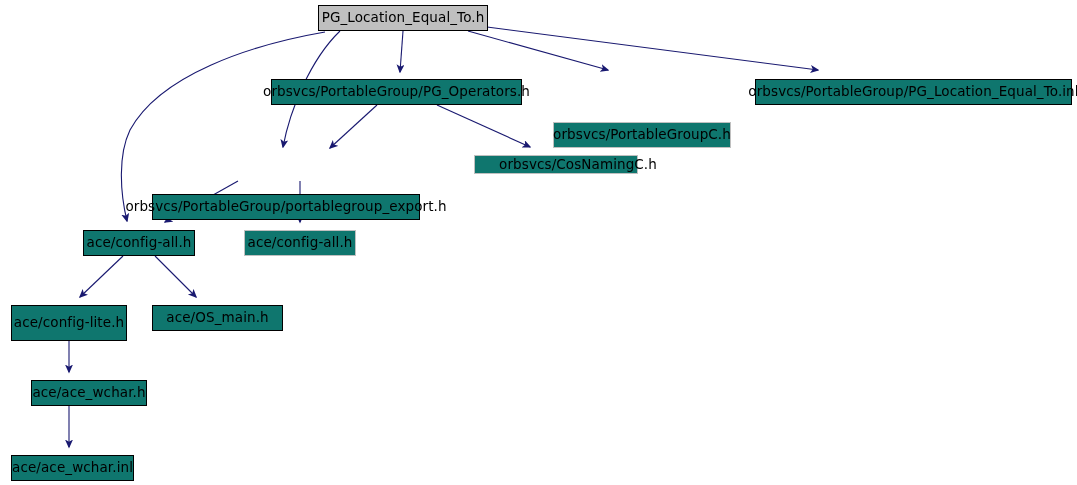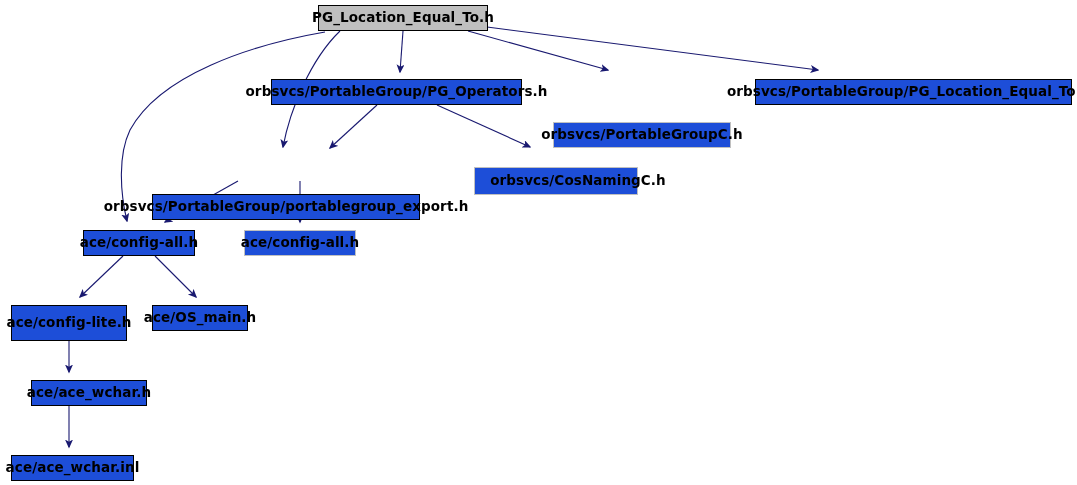--- a/index.html
+++ b/index.html
@@ -24,40 +24,39 @@
     width: 1077px;
     height: 485px;
     pointer-events: none;
   }
   .graph-node {
     position: absolute;
     box-sizing: border-box;
     display: flex;
     align-items: center;
     justify-content: center;
-    background: #1d4ed8;
+    background: #0f766e;
     border: 1px solid #c0c0c0;
     color: #000000;
     font-size: 13.5px;
     line-height: 1;
     white-space: nowrap;
     letter-spacing: 0.1px;
     z-index: 2;
   }
   .graph-node.solid {
     border: 1px solid #000000;
   }
   .graph-node.current {
     background: #bfbfbf;
     border: 1px solid #000000;
   }
   .node-label {
     display: block;
     padding: 0 7px;
-    font-weight: bold;
   }
 </style>
 </head>
 <body>
 
 <div id="graph-canvas">
   <svg id="edge-layer" viewBox="0 0 1077 485" width="1077" height="485" xmlns="http://www.w3.org/2000/svg">
     <defs>
       <marker id="arrowhead" markerWidth="9" markerHeight="9" refX="7.5" refY="4" orient="auto" markerUnits="userSpaceOnUse">
         <path d="M 0 0 L 9 4 L 0 8 L 2.2 4 Z" fill="#191970"></path>
@@ -88,33 +87,33 @@
       </div>
       <div class="graph-node light" style="left: 553px; top: 79px; width: 178px; height: 26px; margin-top: 43px;">
         <span class="node-label">orbsvcs/PortableGroupC.h</span>
       </div>
       <div class="graph-node solid" style="left: 755px; top: 79px; width: 317px; height: 26px;">
         <span class="node-label">orbsvcs/PortableGroup/PG_Location_Equal_To.inl</span>
       </div>
       <div class="graph-node solid" style="left: 152px; top: 155px; width: 268px; height: 26px; margin-top: 39px;">
         <span class="node-label">orbsvcs/PortableGroup/portablegroup_export.h</span>
       </div>
-      <div class="graph-node light" style="left: 474px; top: 167px; width: 164px; height: 28px; padding-left: 44px;">
+      <div class="graph-node light" style="left: 474px; top: 155px; width: 164px; height: 19px; padding-left: 44px;">
         <span class="node-label">orbsvcs/CosNamingC.h</span>
       </div>
       <div class="graph-node solid" style="left: 83px; top: 230px; width: 112px; height: 26px;">
         <span class="node-label">ace/config-all.h</span>
       </div>
       <div class="graph-node light" style="left: 244px; top: 230px; width: 112px; height: 26px;">
         <span class="node-label">ace/config-all.h</span>
       </div>
       <div class="graph-node solid" style="left: 11px; top: 305px; width: 116px; height: 36px;">
         <span class="node-label">ace/config-lite.h</span>
       </div>
-      <div class="graph-node solid" style="left: 152px; top: 305px; width: 96px; height: 26px;">
+      <div class="graph-node solid" style="left: 152px; top: 305px; width: 131px; height: 26px;">
         <span class="node-label">ace/OS_main.h</span>
       </div>
       <div class="graph-node solid" style="left: 11px; top: 380px; width: 116px; height: 26px; margin-left: 20px;">
         <span class="node-label">ace/ace_wchar.h</span>
       </div>
       <div class="graph-node solid" style="left: 11px; top: 455px; width: 123px; height: 26px;">
         <span class="node-label">ace/ace_wchar.inl</span>
       </div>
     </div>
 </div>

